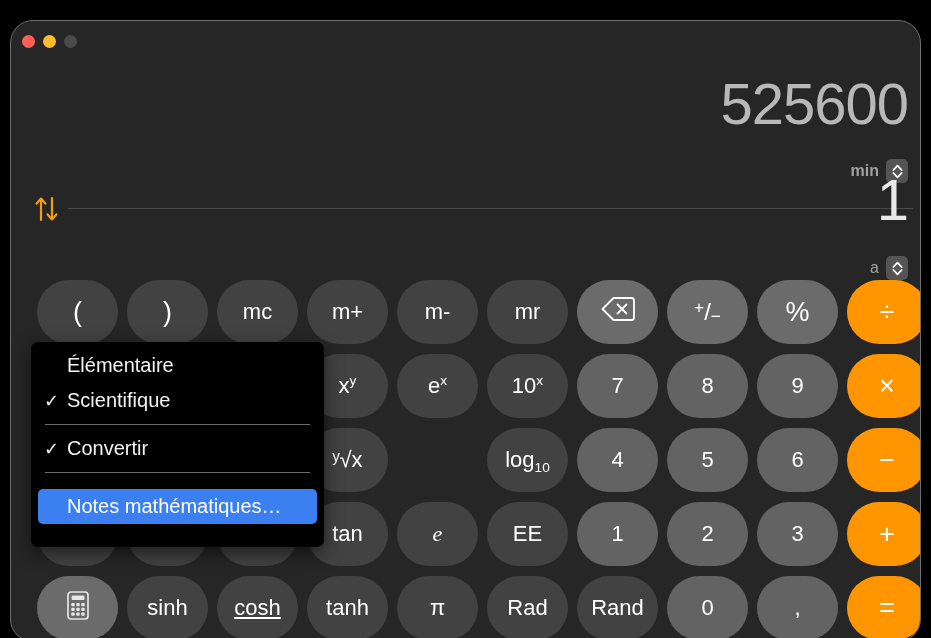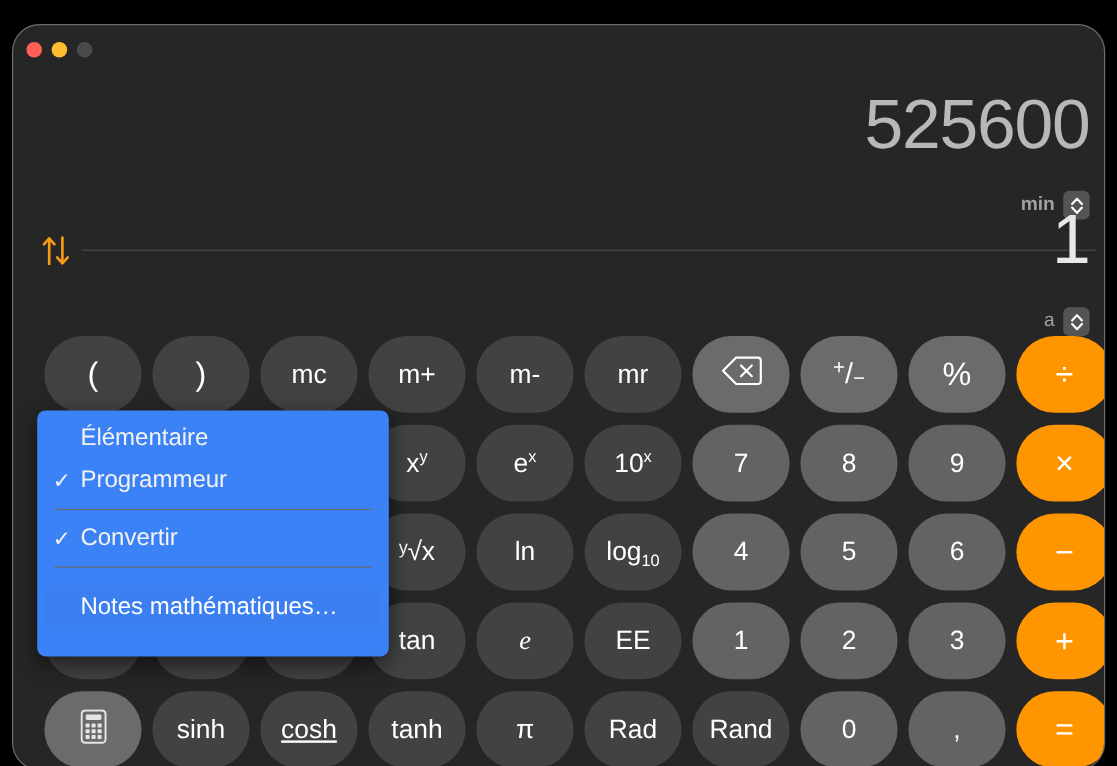--- a/index.html
+++ b/index.html
@@ -108,21 +108,21 @@
   .key sup { vertical-align: super; }
   .key sub { vertical-align: -0.35em; }
   .key .ital { font-style: italic; font-family: "Liberation Serif", serif; }
   .key.big { font-size: 27px; }
 
   
   #menu {
     position: absolute;
     left: 20px; top: 321px;
     width: 293px;
-    background: #3b82f6;
+    background: #000000;
     border-radius: 7px;
     padding: 6px 0 7px 0;
     box-shadow: 0 6px 18px rgba(0,0,0,.55);
     z-index: 50;
   }
   .mitem {
     position: relative;
     height: 35px;
     display: flex; align-items: center;
     color: #f2f2f2;
@@ -269,23 +269,20 @@
           <span>1/x</span>
         </div>
         <div class="key fn" style="left: 108px; width: 81px;">
           <span>²√x</span>
         </div>
         <div class="key fn" style="left: 198px; width: 81px;">
           <span>³√x</span>
         </div>
         <div class="key fn" style="left: 288px; width: 81px;">
           <span>ʸ√x</span>
-        </div>
-        <div class="key fn" style="left: 378px; width: 81px;">
-          <span>ln</span>
         </div>
         <div class="key fn" style="left: 468px; width: 81px;">
           <span>log<sub>10</sub></span>
         </div>
         <div class="key num" style="left: 558px; width: 81px;">
           <span>4</span>
         </div>
         <div class="key num" style="left: 648px; width: 81px;">
           <span>5</span>
         </div>
@@ -375,21 +372,21 @@
         </div>
       </div>
     </div>
 
   <div id="menu">
       <div class="mitem">
         <span>Élémentaire</span>
       </div>
       <div class="mitem">
         <span class="mcheck">✓</span>
-        <span>Programmeur</span>
+        <span>Scientifique</span>
       </div>
       <div class="msep"></div>
       <div class="mitem">
         <span class="mcheck">✓</span>
         <span>Convertir</span>
       </div>
       <div class="msep"></div>
       <div class="mitem highlight">
         <span>Notes mathématiques…</span>
       </div>

